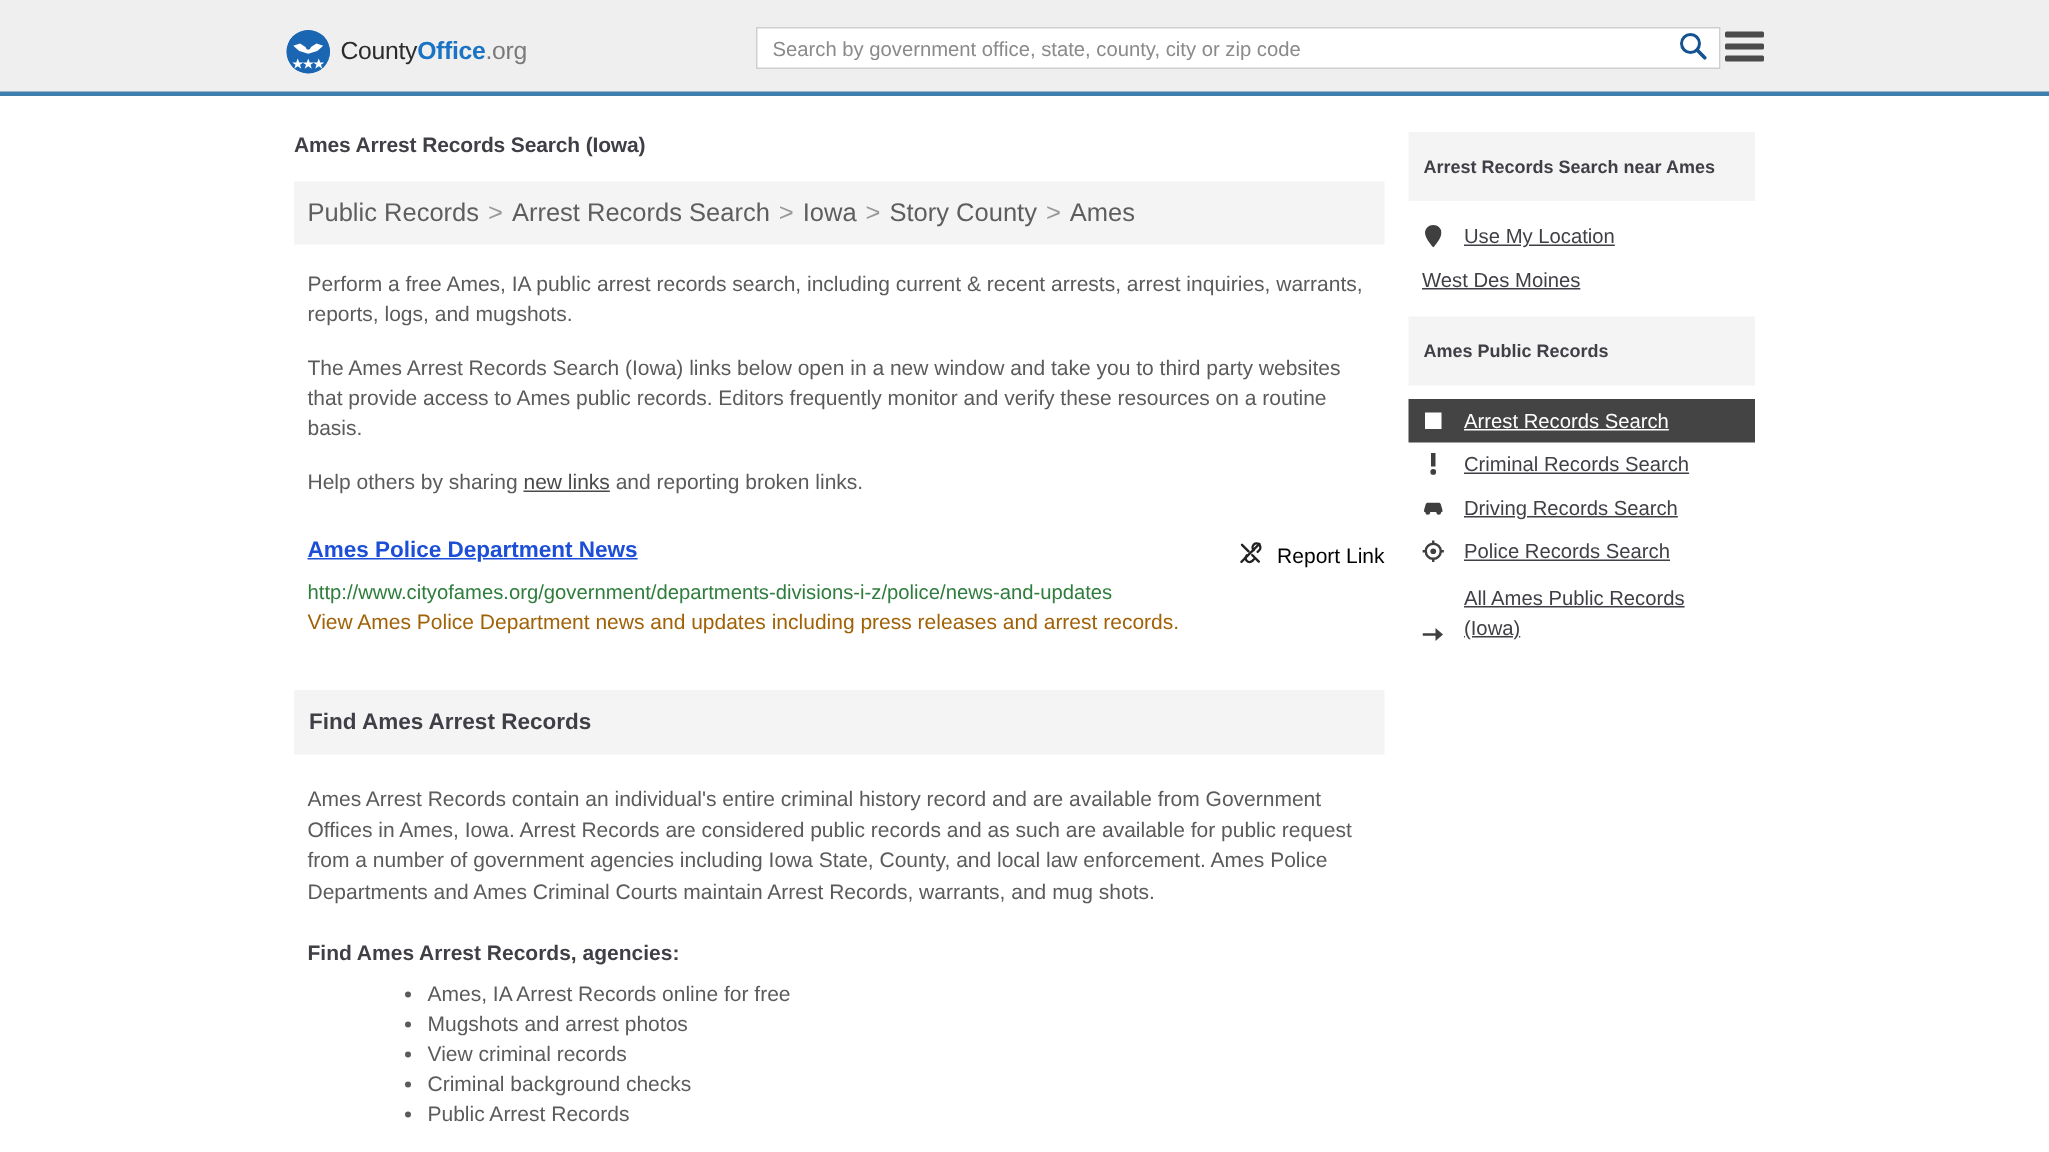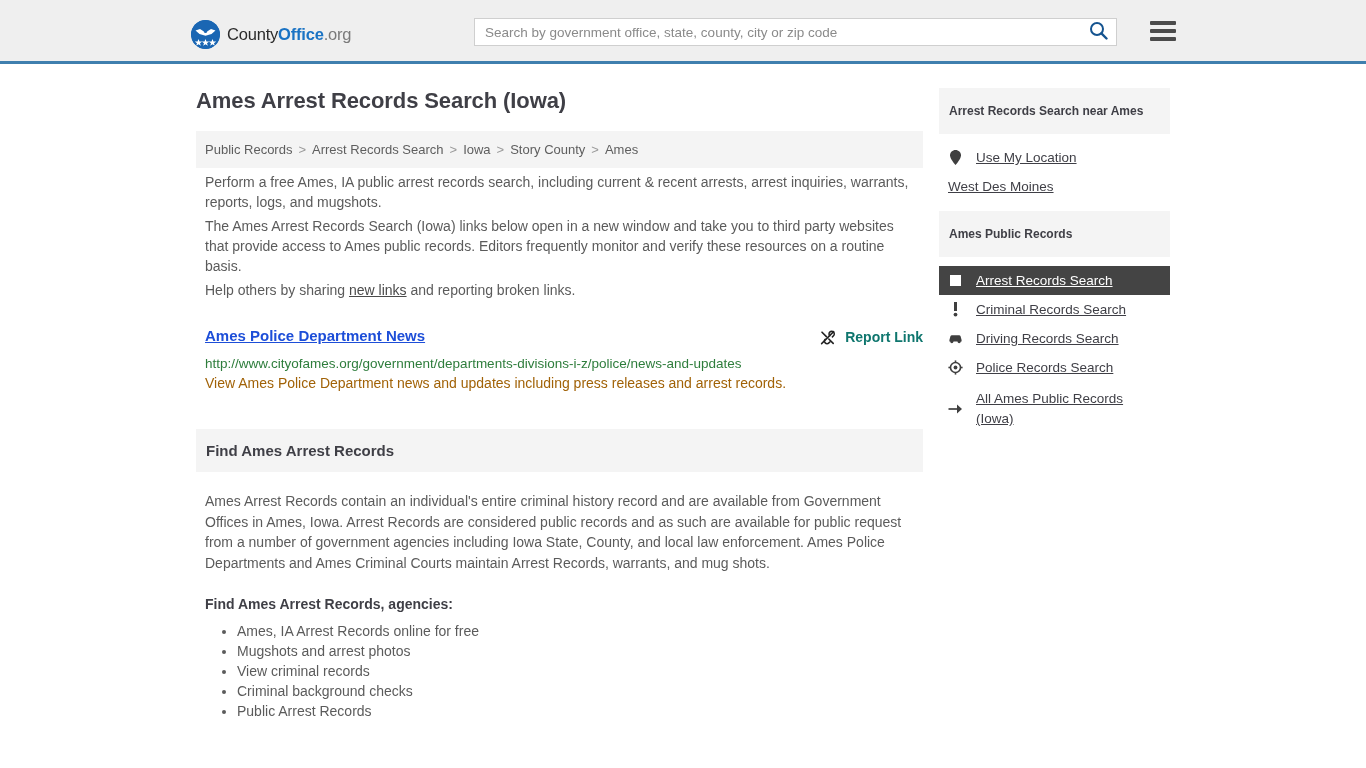--- a/index.html
+++ b/index.html
@@ -28,21 +28,21 @@
     background:#1a66b3; position:relative; flex:0 0 auto;
     overflow:hidden;
   }
   .logo-mark svg { position:absolute; left:0; top:0; }
   .logo-text { font-size:16.5px; letter-spacing:-.2px; white-space:nowrap; }
   .logo-text .c1 { color:#2b2b2b; }
   .logo-text .c2 { color:#1a73c4; font-weight:bold; }
   .logo-text .c3 { color:#7a7a7a;text-align:center; }
 
   .search-box {
-    position:absolute; left:474px; top:18px;
+    position:absolute; left:504px; top:18px;
     width:643px; height:28px;
     background:#fff; border:1px solid #cfcfcf;
     display:flex; align-items:center;
   }
   .search-input {
     flex:1; border:0; outline:0; background:transparent;
     font-family:"Liberation Sans", sans-serif;
     font-size:13.5px; color:#555;
     padding:0 10px;
   }
@@ -59,87 +59,86 @@
     cursor:pointer;
   }
   .hamburger span { display:block; height:4px; background:#4b4b4b; border-radius:1px; }
 
   
   .page { position:relative; width:1366px; }
   .content { position:absolute; left:196px; top:24px; width:727px; }
   .sidebar { position:absolute; left:939px; top:24px; width:231px; }
 
   h1.page-title {
-    font-size:22px; color:#3f3f46; font-weight:bold;
+    font-size:14px; color:#3f3f46; font-weight:bold;
     margin:0 0 17px 0; letter-spacing:-.1px;
   }
 
   .breadcrumb {
-    background:#f4f4f4; padding:11px 9px; font-size:13px;
+    background:#f4f4f4; padding:11px 9px; font-size:17px;
     color:#5e5e5e; white-space:nowrap;
   }
   .breadcrumb a { color:#5e5e5e; text-decoration:none; }
   .breadcrumb .sep { color:#9a9a9a; margin:0 6px; }
 
   p.body-copy {
     font-size:14px; line-height:20px; color:#5b5b5b;
-    margin:4px 0 0 9px; width:706px;
+    margin:16px 0 0 9px; width:706px;
   }
   p.body-copy a { color:#4a4a4a; text-decoration:underline; }
 
   
   .result { margin:27px 0 0 9px; position:relative; width:718px; }
   .result-head { display:flex; align-items:flex-start; justify-content:space-between; }
   .result-title {
     font-size:15px; font-weight:bold; color:#1d4ed8;
     text-decoration:underline; cursor:pointer;
   }
   .report-link {
-    display:flex; gap:9px;
-    font-size:14px; color:#0f766e; cursor:pointer;
+    display:flex; align-items:center; gap:9px;
+    font-size:14px; color:#000000; cursor:pointer;
     margin-top:2px;
-    font-weight:bold;
   }
   .result-url {
     font-size:13.5px; color:#2e7d3c; margin-top:7px; word-break:break-all;
   }
   .result-desc { font-size:14px; color:#a16207; margin-top:4px; }
 
   
   .section-head {
     background:#f4f4f4; padding:13px 10px; margin-top:38px;
     font-size:15px; font-weight:bold; color:#3f3f46;
   }
   .section-body { margin:19px 0 0 9px; }
   .section-body p { font-size:14px; line-height:20.5px; color:#5b5b5b; margin:0; width:706px; }
   .sub-head { font-size:14px; font-weight:bold; color:#3f3f46; margin:23px 0 0 9px; }
   ul.records-list { margin:9px 0 0 9px; padding-left:32px; }
   ul.records-list li {
     font-size:14px; color:#5b5b5b; line-height:20px; margin-bottom:0;
-    padding:0; list-style:disc;
+    padding:0; list-style:disc;margin-left:48px;
   }
 
   
   .card { margin-bottom:10px; }
   .card-head {
     background:#f4f4f4; padding:12px 10px;
     font-size:12px; font-weight:bold; color:#3f3f46; line-height:22px;
   }
   .card-body { padding:9px 0 0 0; }
   .side-link {
     display:flex; align-items:center; gap:13px;
     padding:7px 9px; font-size:13.5px; color:#3f3f46;
     text-decoration:none; cursor:pointer;
   }
   .side-link .lbl { text-decoration:underline; }
   .side-link.active { background:#444444; }
   .side-link.active .lbl { color:#ffffff; }
   .side-icon { width:15px; flex:0 0 15px; display:flex; align-items:center; justify-content:center; }
   .sq-white { width:11px; height:11px; background:#fff; display:block; }
-  .wrap-two { align-items:center; line-height:20px; }
+  .wrap-two { align-items:flex-end; line-height:20px; }
   .wrap-two .lbl { display:inline; }
 </style>
 </head>
 <body>
 
 <div class="header">
 
   <div class="logo-wrap">
     <span class="logo-mark">
       <svg width="29" height="29" viewBox="0 0 29 29">

